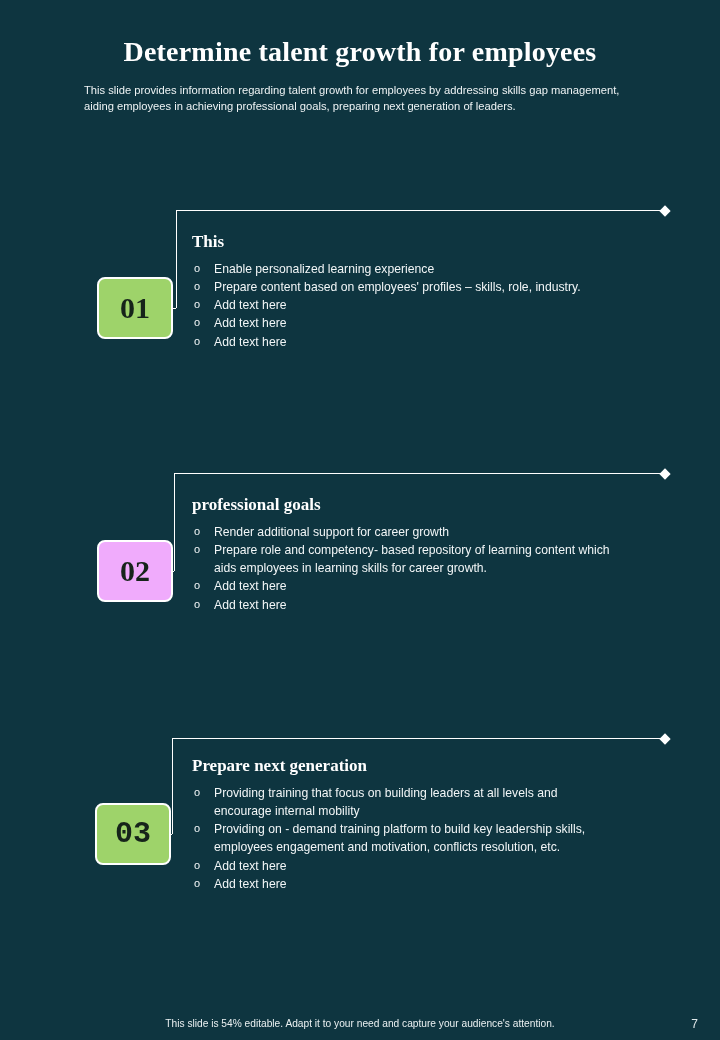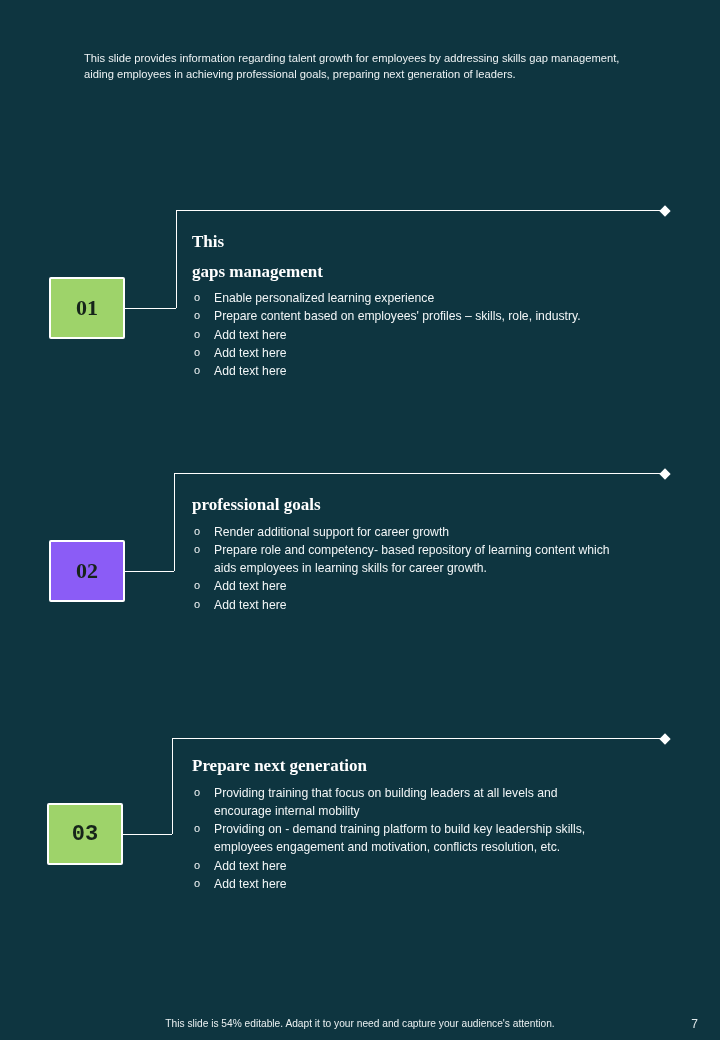--- a/index.html
+++ b/index.html
@@ -85,30 +85,31 @@
     background: #ffffff;
     transform: rotate(45deg);
     top: -3.5px;
   }
 
   
   .badge {
     position: absolute;
     width: 76px;
     height: 62px;
-    border-radius: 2px;
+    border-radius: 8px;
     border: 2px solid #ffffff;
     box-sizing: border-box;
     display: flex;
     align-items: center;
     justify-content: center;
     font-family: "Liberation Serif", serif;
     font-weight: bold;
-    font-size: 22px;
+    font-size: 30px;
     color: #16241a;
+    margin-left: 48px;
   }
 
   
   .content {
     position: absolute;
   }
   .sec-heading {
     font-family: "Liberation Serif", serif;
     font-weight: bold;
     font-size: 17px;
@@ -155,53 +156,53 @@
     font-size: 12px;
     color: #dfe8ea;
   }
 </style>
 </head>
 <body>
 
 <div class="slide">
 
   <div class="header">
+    <h1 class="slide-title">Determine talent growth for employees</h1>
     <p class="slide-subtitle">This slide provides information regarding talent growth for employees by addressing skills gap management, aiding employees in achieving professional goals, preparing next generation of leaders.</p>
   </div>
 
   <div class="section sec1">
     <div class="rail" style="left:176px; width:490px;"></div>
     <div class="diamond" style="left:661px;"></div>
     <div class="drop" style="left:176px; height:98px;"></div>
     <div class="stub" style="left:124px; top:98px; width:52px;"></div>
 
     <div class="badge" style="left:49px; top:67px; background:#9ed36a;">
       <span>01</span>
     </div>
 
     <div class="content" style="left:192px; top:18px; width:490px;">
       <div class="sec-heading">This</div>
-      <div class="sec-heading">gaps management</div>
       <ul class="bullets">
         <li><span class="mk">o</span><span>Enable personalized learning experience</span></li>
         <li><span class="mk">o</span><span>Prepare content based on employees' profiles – skills, role, industry.</span></li>
         <li><span class="mk">o</span><span>Add text here</span></li>
         <li><span class="mk">o</span><span>Add text here</span></li>
         <li><span class="mk">o</span><span>Add text here</span></li>
       </ul>
     </div>
   </div>
 
   <div class="section sec2">
     <div class="rail" style="left:174px; width:492px;"></div>
     <div class="diamond" style="left:661px;"></div>
     <div class="drop" style="left:174px; height:98px;"></div>
     <div class="stub" style="left:124px; top:98px; width:50px;"></div>
 
-    <div class="badge" style="left:49px; top:67px; background:#8b5cf6;align-items:center;">
+    <div class="badge" style="left:49px; top:67px; background:#f0abfc;align-items:center;">
       <span>02</span>
     </div>
 
     <div class="content" style="left:192px; top:18px; width:420px;">
       <div class="sec-heading">professional goals</div>
       <ul class="bullets">
         <li><span class="mk">o</span><span>Render additional support for career growth</span></li>
         <li><span class="mk">o</span><span>Prepare role and competency- based repository of learning content which aids employees in learning skills for career growth.</span></li>
         <li><span class="mk">o</span><span>Add text here</span></li>
         <li><span class="mk">o</span><span>Add text here</span></li>

